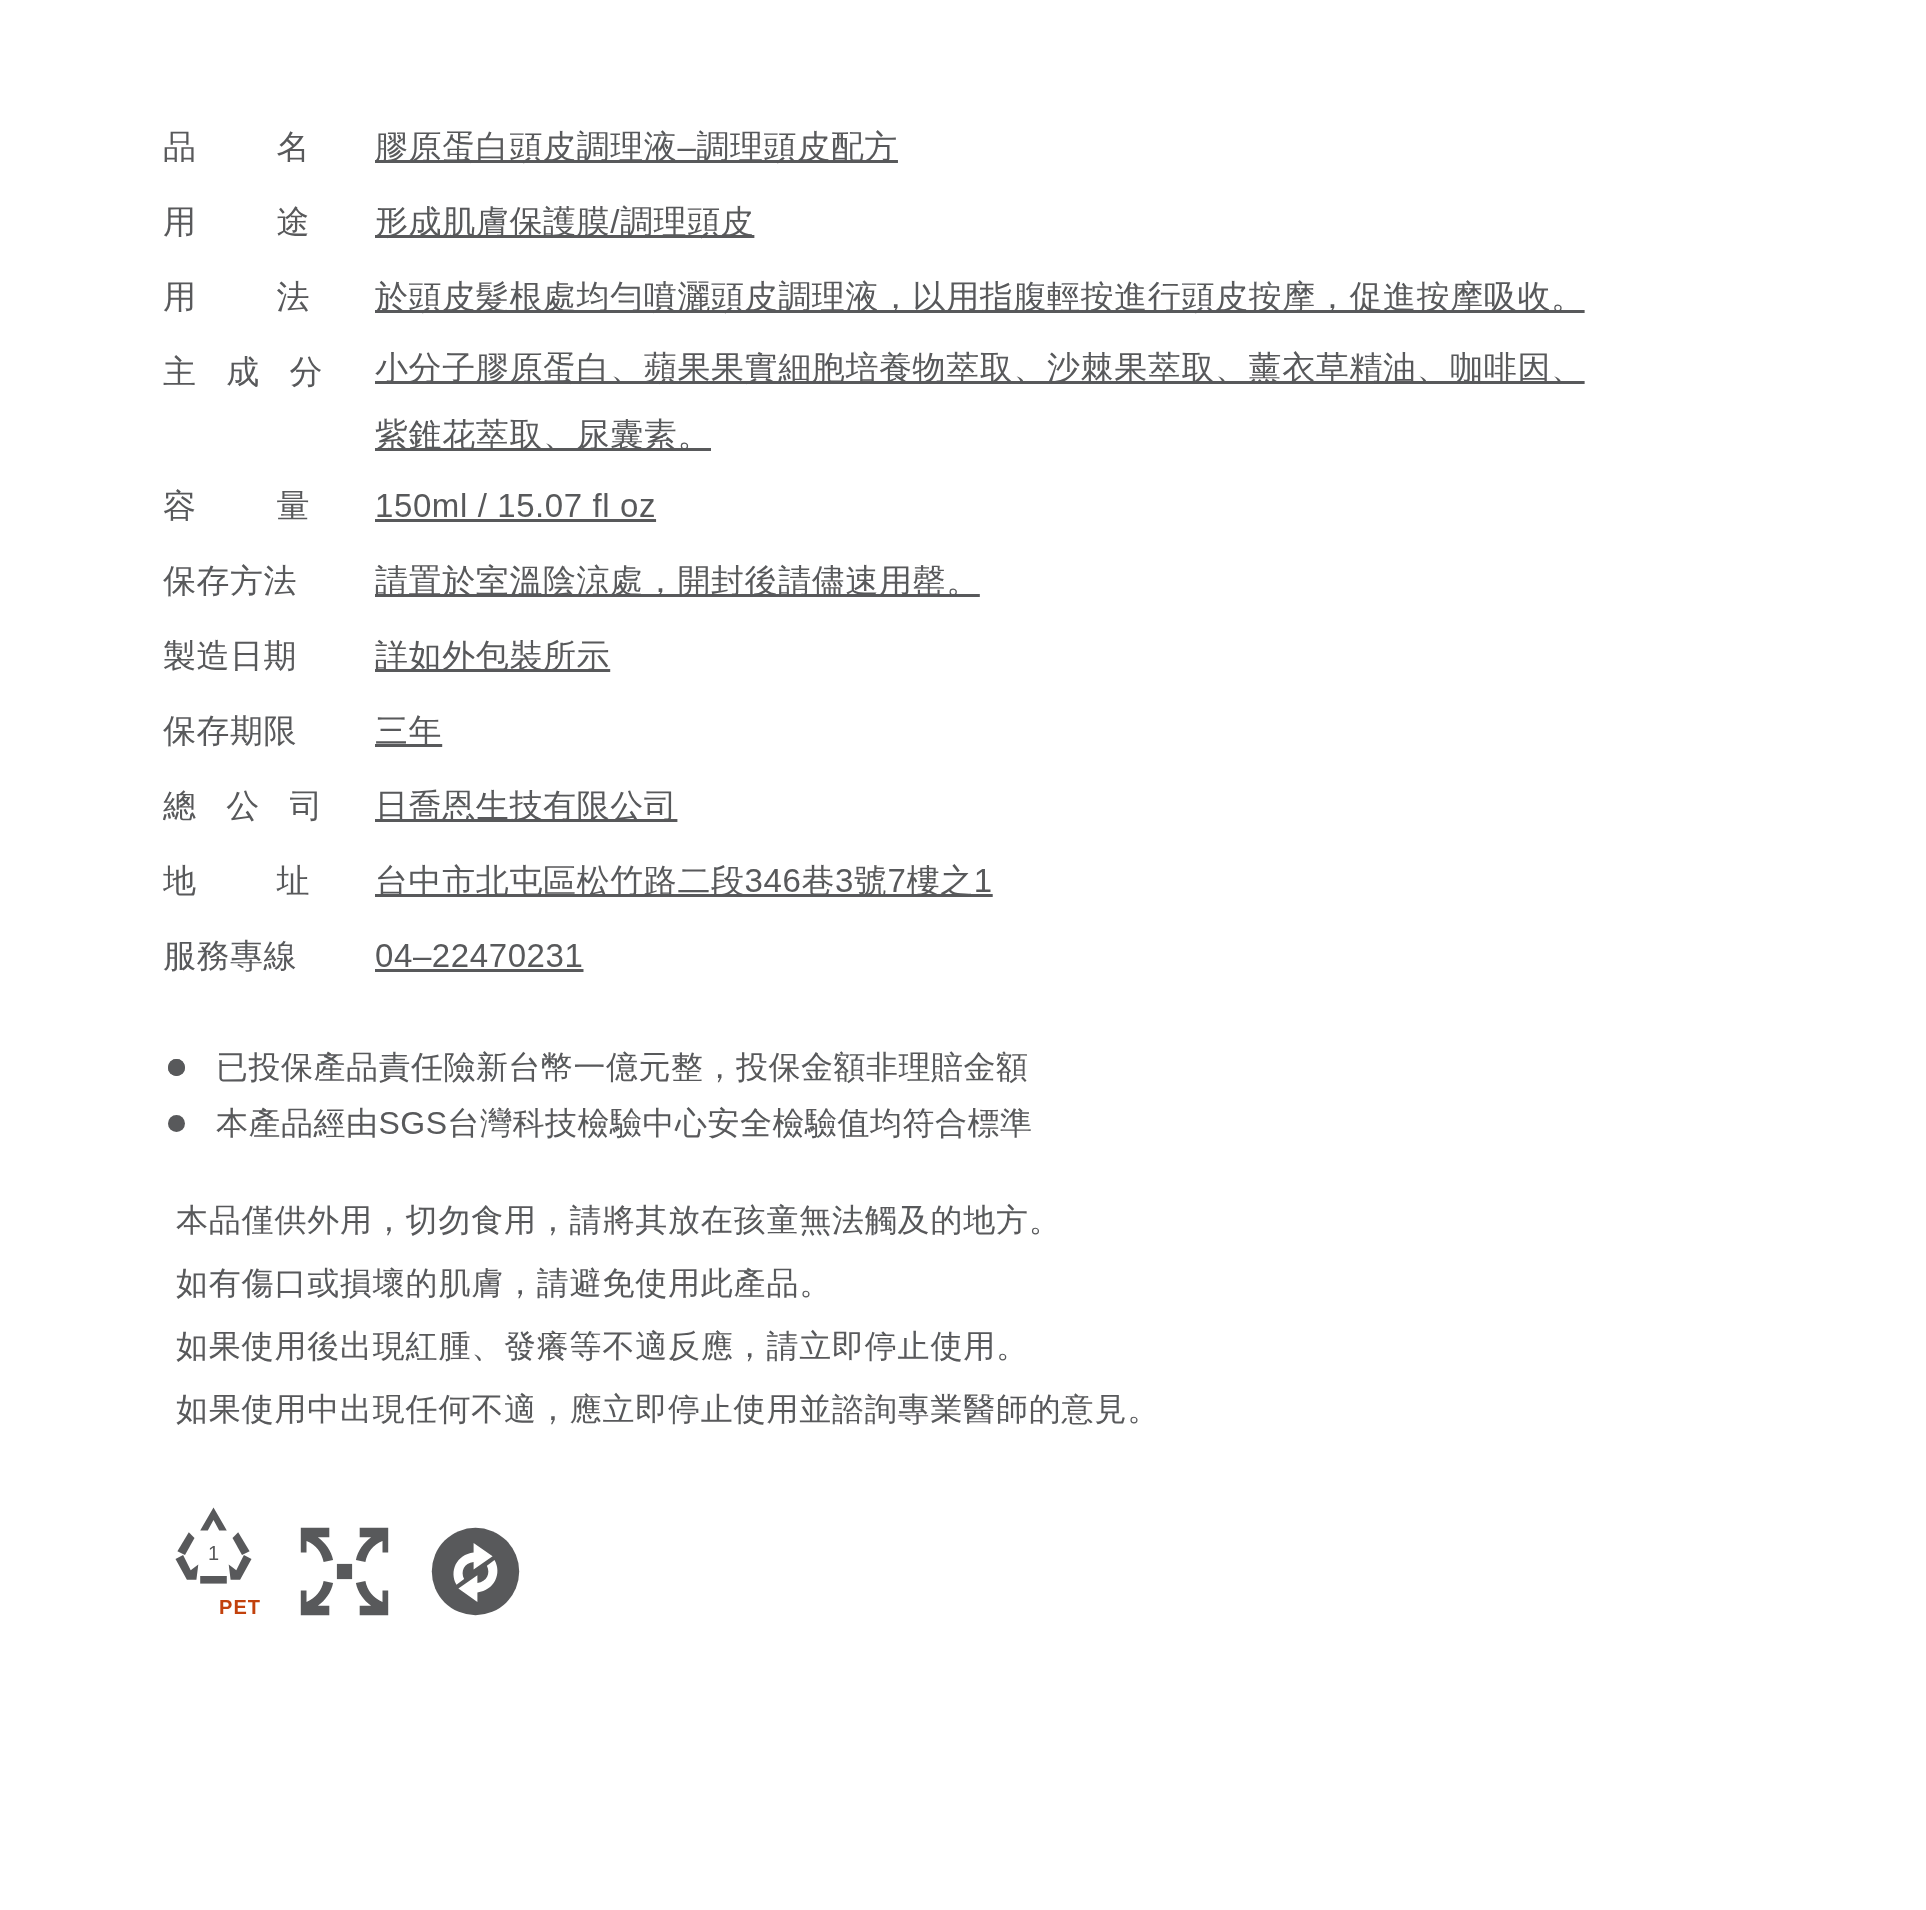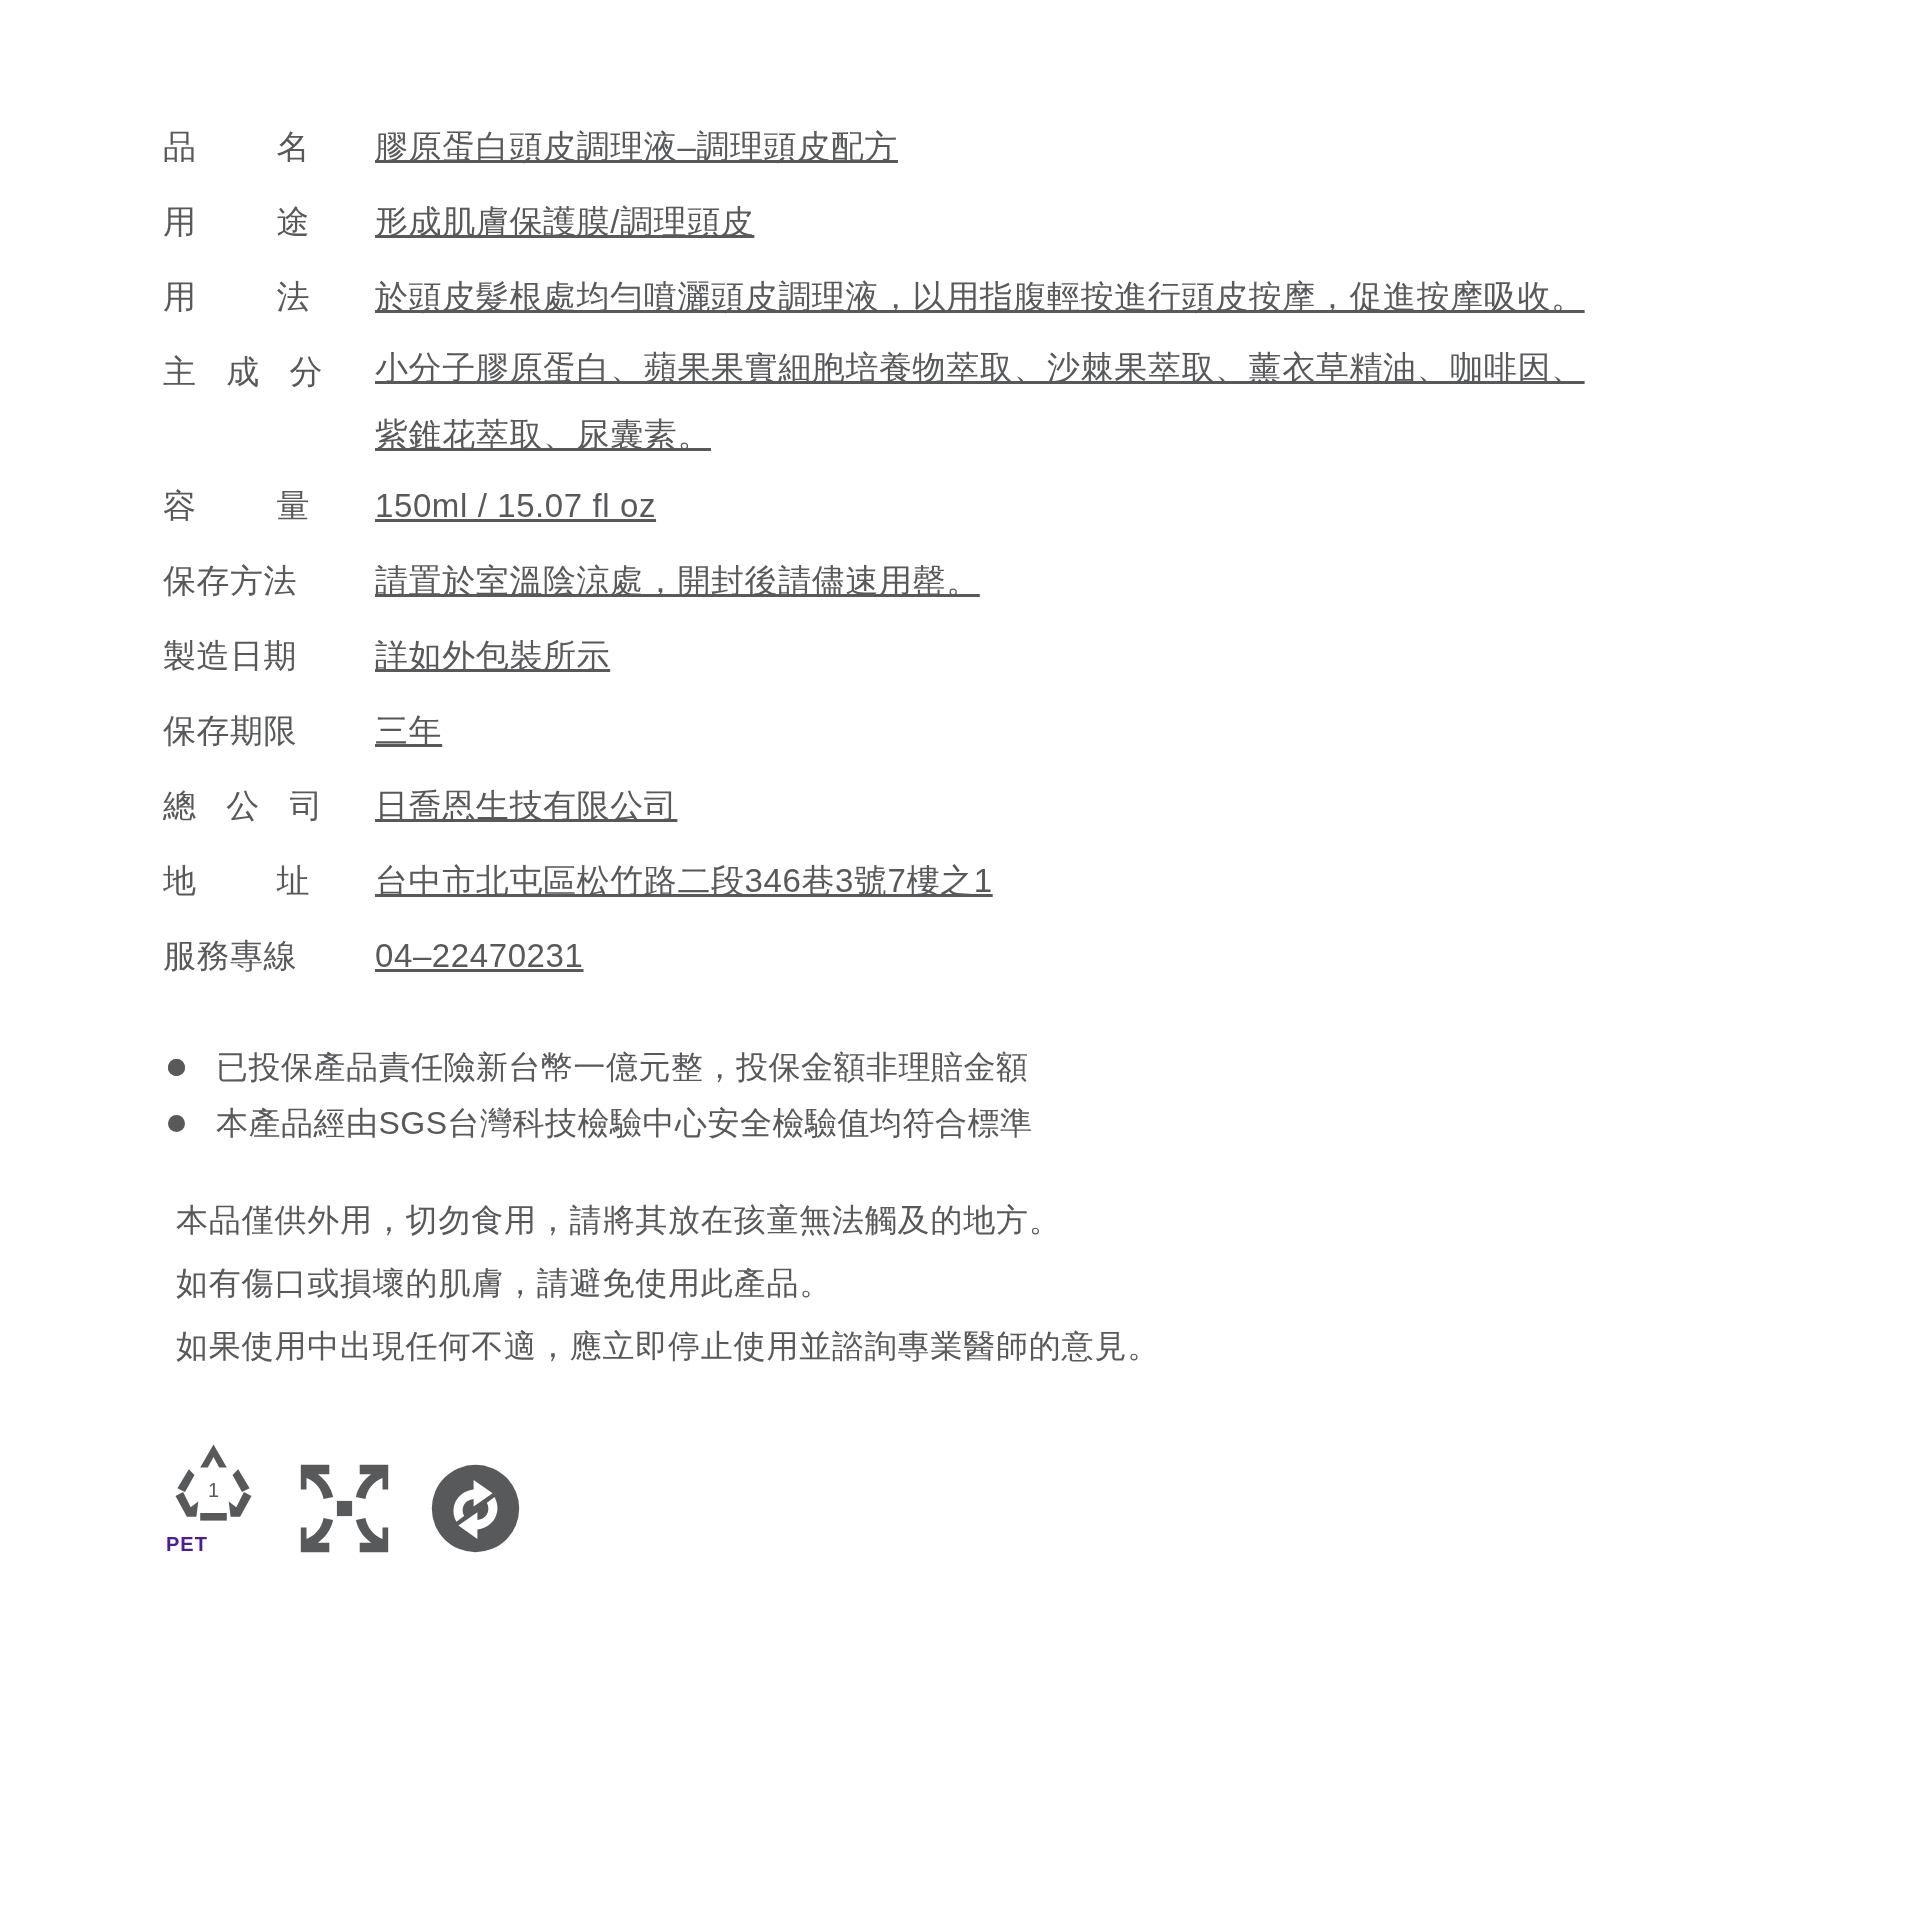--- a/index.html
+++ b/index.html
@@ -123,25 +123,25 @@
     align-items: flex-end;
     gap: 36px;
   }
   .icons .icon-box { width: 95px; height: 119px; position: relative; }
   .icons svg { display: block; }
   .pet-text {
     position: absolute;
     left: 0;
     right: 0;
     bottom: 0;
-    text-align: left;
+    text-align: right;
     font-size: 20px;
     font-weight: bold;
     letter-spacing: 1px;
-    color: #4c1d95;
+    color: #c2410c;
     font-family: "Liberation Sans", sans-serif;
   }
   .pet-one {
     position: absolute;
     left: 0; right: 0;
     top: 42px;
     text-align: center;
     font-size: 20px;
     color: #58595b;
     font-family: "Liberation Sans", sans-serif;
@@ -272,20 +272,21 @@
     <li>
       <span class="dot"></span>
       <span>本產品經由SGS台灣科技檢驗中心安全檢驗值均符合標準</span>
     </li>
   </ul>
 
 
   <ul class="attention-list">
     <li>本品僅供外用，切勿食用，請將其放在孩童無法觸及的地方。</li>
     <li>如有傷口或損壞的肌膚，請避免使用此產品。</li>
+    <li>如果使用後出現紅腫、發癢等不適反應，請立即停止使用。</li>
     <li>如果使用中出現任何不適，應立即停止使用並諮詢專業醫師的意見。</li>
   </ul>
 
   <div class="icons">
 
     <div class="icon-box">
       <svg width="95" height="95" viewBox="0 0 100 100" aria-hidden="true">
         <g fill="#58595b">
           <path d="M50 8 L64 32 L56 32 L50 21 L44 32 L36 32 Z"></path>
           <path d="M50 8 L58 22 L52 26 L44 13 Z" opacity="0"></path>

